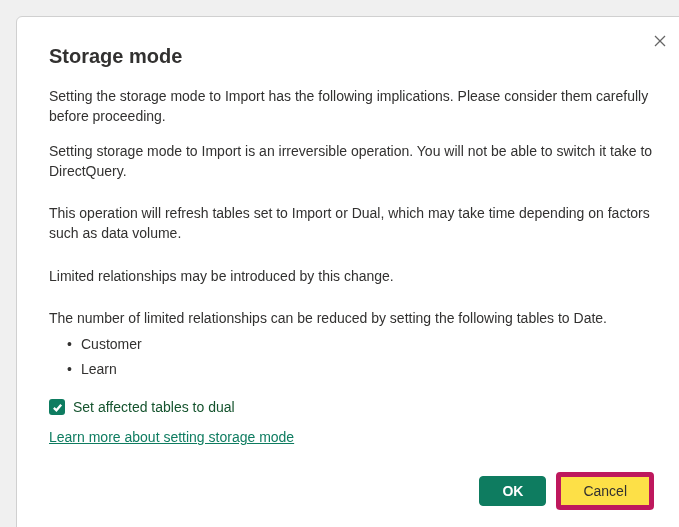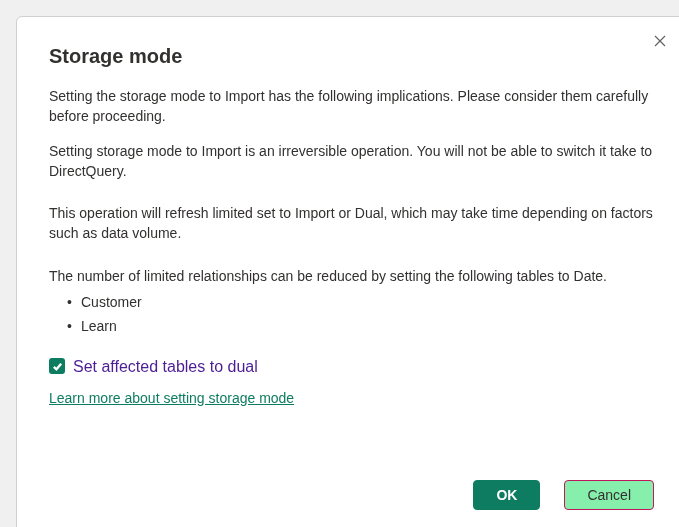--- a/index.html
+++ b/index.html
@@ -93,75 +93,76 @@
       cursor: pointer;
     }
     .checkbox-box svg {
       width: 11px;
       height: 11px;
       stroke: #fff;
       stroke-width: 2.5;
       fill: none;
     }
     .checkbox-label {
-      font-size: 16px;
-      color: #4c1d95;
+      font-size: 14px;
+      color: #14532d;
       cursor: pointer;
     }
     .link {
       color: #0e7c60;
       text-decoration: underline;
       font-size: 14px;
       cursor: pointer;
       display: inline-block;
     }
     .footer {
       display: flex;
       justify-content: flex-end;
-      gap: 24px;
+      gap: 10px;
       margin-top: auto;
       padding-top: 16px;
       align-items: center;
     }
     .btn {
       font-size: 14px;
       padding: 6px 22px;
       border-radius: 4px;
       cursor: pointer;
       font-family: inherit;
     }
     .btn-primary {
       background: #0e7c60;
       color: #fff;
       border: 1px solid #0e7c60;
       font-weight: 600;
     }
     .btn-secondary {
-      background: #86efac;
+      background: #fde047;
       color: #323130;
-      border: 1px solid #be185d;
+      border: 5px solid #be185d;
     }
   </style>
 </head>
 <body>
 
 <div class="dialog">
   <div class="close-btn">
     <svg viewBox="0 0 12 12">
       <line x1="1" y1="1" x2="11" y2="11" stroke="#666" stroke-width="1.3"></line>
       <line x1="11" y1="1" x2="1" y2="11" stroke="#666" stroke-width="1.3"></line>
     </svg>
   </div>
 
   <h1 class="title">Storage mode</h1>
 
   <div class="content">
     <p>Setting the storage mode to Import has the following implications. Please consider them carefully before proceeding.</p>
     <p class="mbig">Setting storage mode to Import is an irreversible operation.  You will not be able to switch it take to DirectQuery.</p>
-    <p class="mbig">This operation will refresh limited set to Import or Dual, which may take time depending on factors such as data volume.</p>
+    <p class="mbig">This operation will refresh tables set to Import or Dual, which may take time depending on factors such as data volume.</p>
+    <p class="mbig">Limited relationships may be introduced by this change.</p>
     <p style="margin-bottom:6px">The number of limited relationships can be reduced by setting the following tables to Date.</p>
 
     <ul class="bullets">
       <li>Customer</li>
       <li>Learn</li>
     </ul>
 
     <div class="checkbox-row">
       <div class="checkbox-box">
         <svg viewBox="0 0 12 12">

